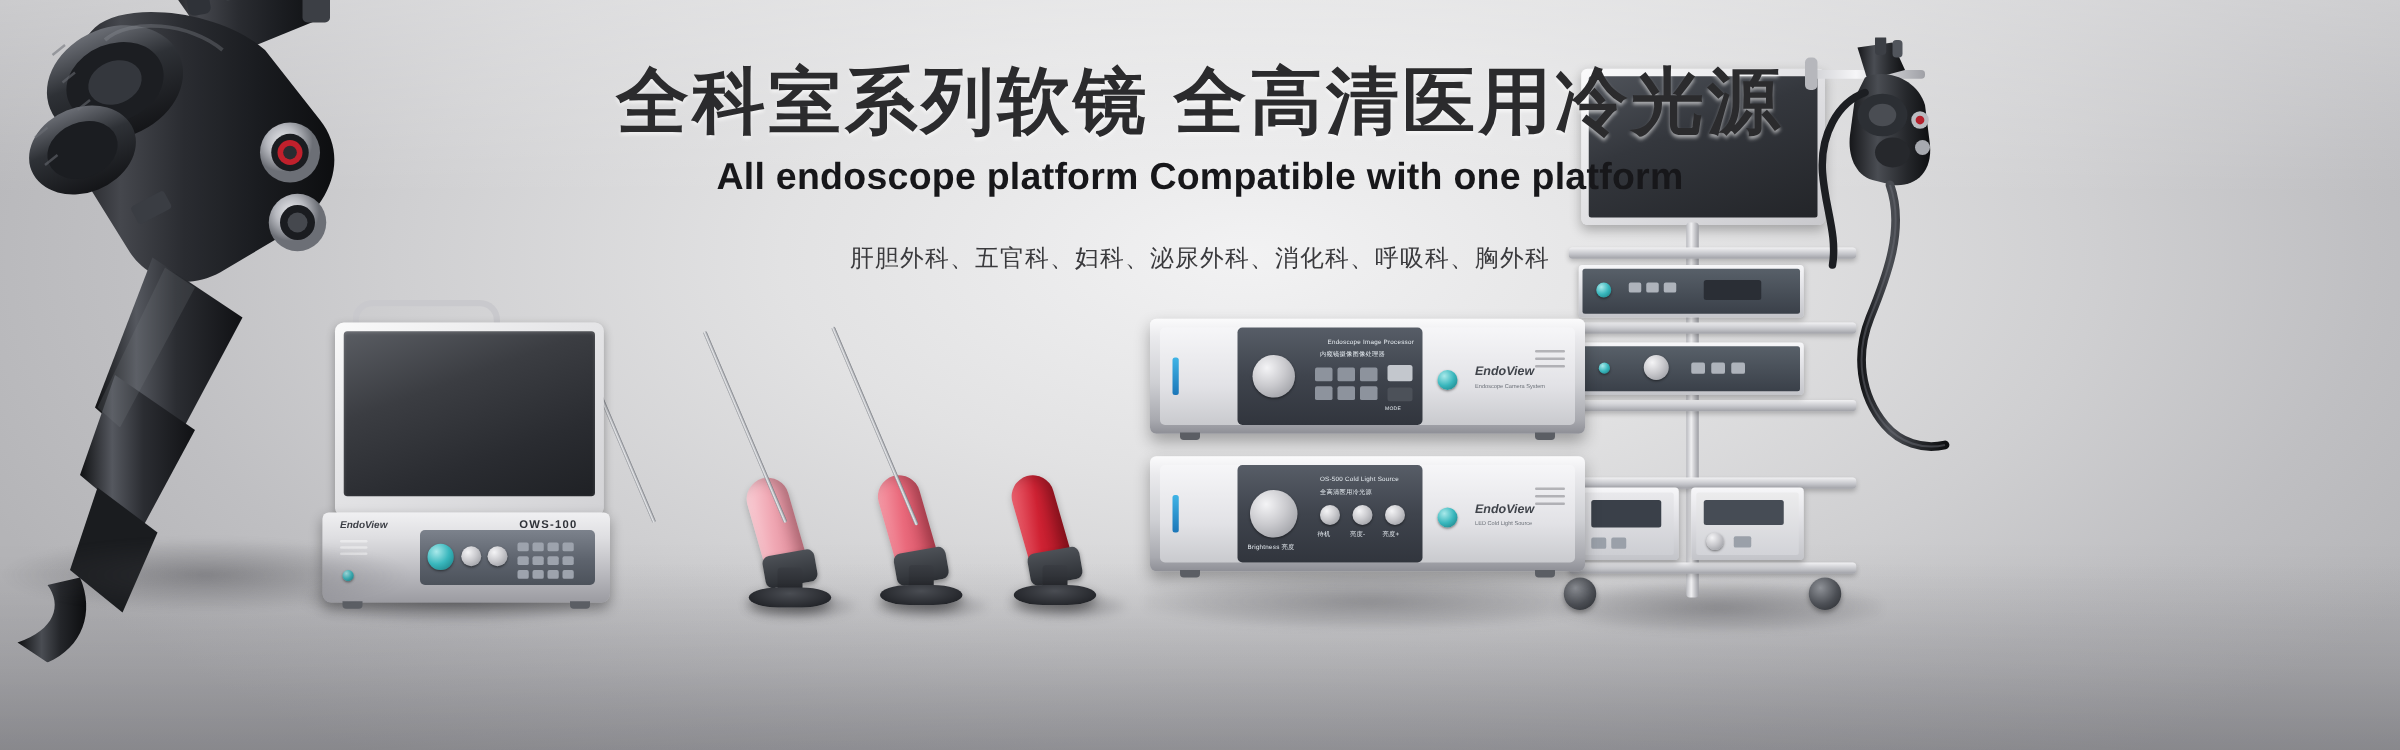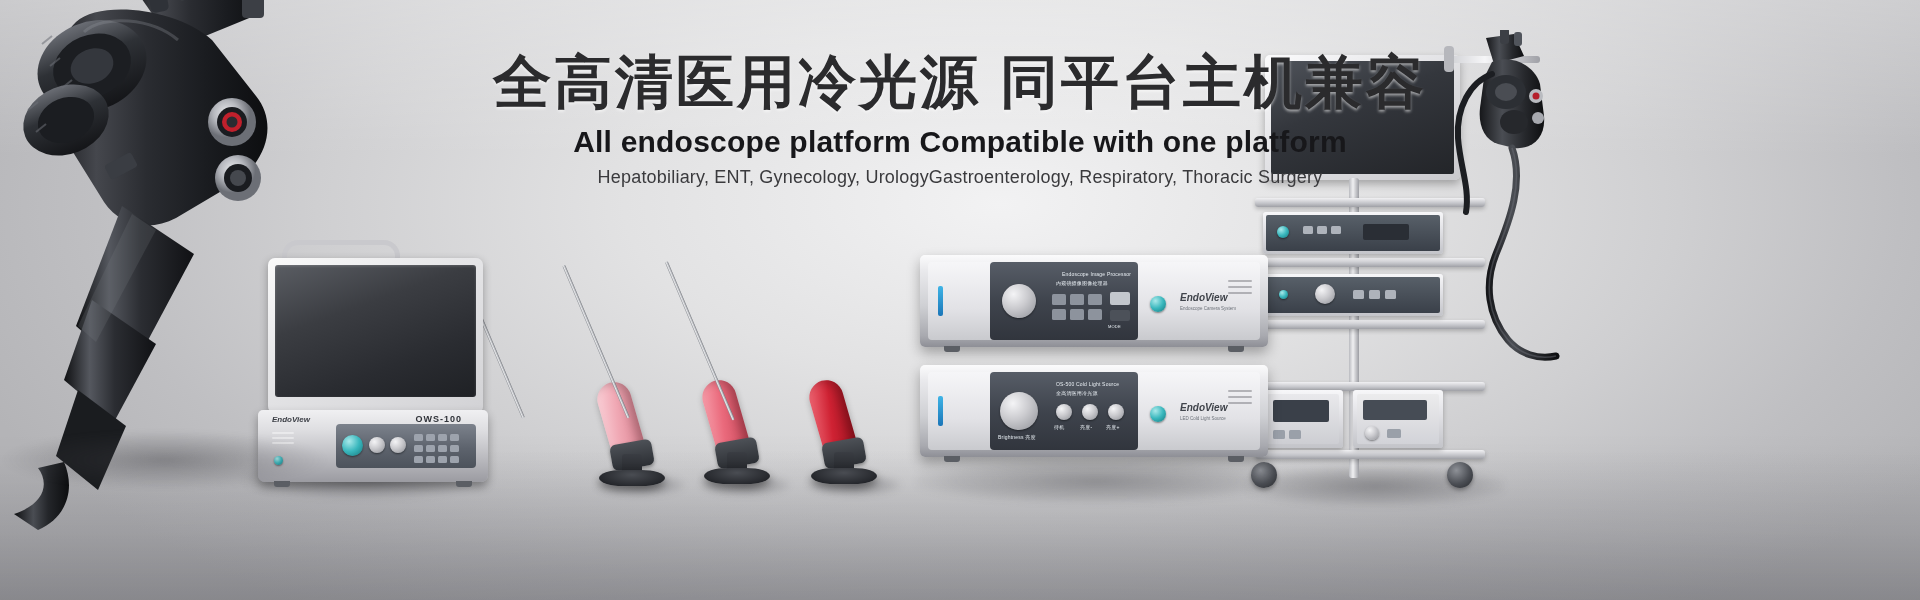--- a/index.html
+++ b/index.html
@@ -264,23 +264,23 @@
 
       <path d="M98 420 L146 456 L118 520 L76 486 Z" fill="#1a1c1f"></path>
       <path d="M84 492 C96 520, 86 548, 58 560 L34 544 C64 534, 70 514, 58 498 Z" fill="url(#tubeG)"></path>
 
       <path d="M152 244 L176 260 L116 372 L98 356 Z" fill="#7c8089" opacity=".20"></path>
       <path d="M104 62 C124 44, 172 48, 198 70" stroke="#9a9ea6" stroke-width="3" fill="none" opacity=".28"></path>
     </svg>
   </div>
 
   <div class="textblock">
-    <div class="title-cn">全高清医用冷光源 同平台主机兼容</div>
+    <div class="title-cn">全科室系列软镜 全高清医用冷光源</div>
     <div class="title-en">All endoscope platform Compatible with one platform</div>
-    <div class="dept-en">Hepatobiliary, ENT, Gynecology, UrologyGastroenterology, Respiratory, Thoracic Surgery</div>
+    <div class="dept-cn">肝胆外科、五官科、妇科、泌尿外科、消化科、呼吸科、胸外科</div>
   </div>
 
   <div class="ows">
     <div class="shadow-ell" style="left:6px; bottom:-14px; width:240px; height:40px;"></div>
     <div class="ows-handle"></div>
     <div class="ows-screen">
       <div class="ows-glass"></div>
     </div>
     <div class="ows-body">
       <div class="ows-brand">EndoView</div>

